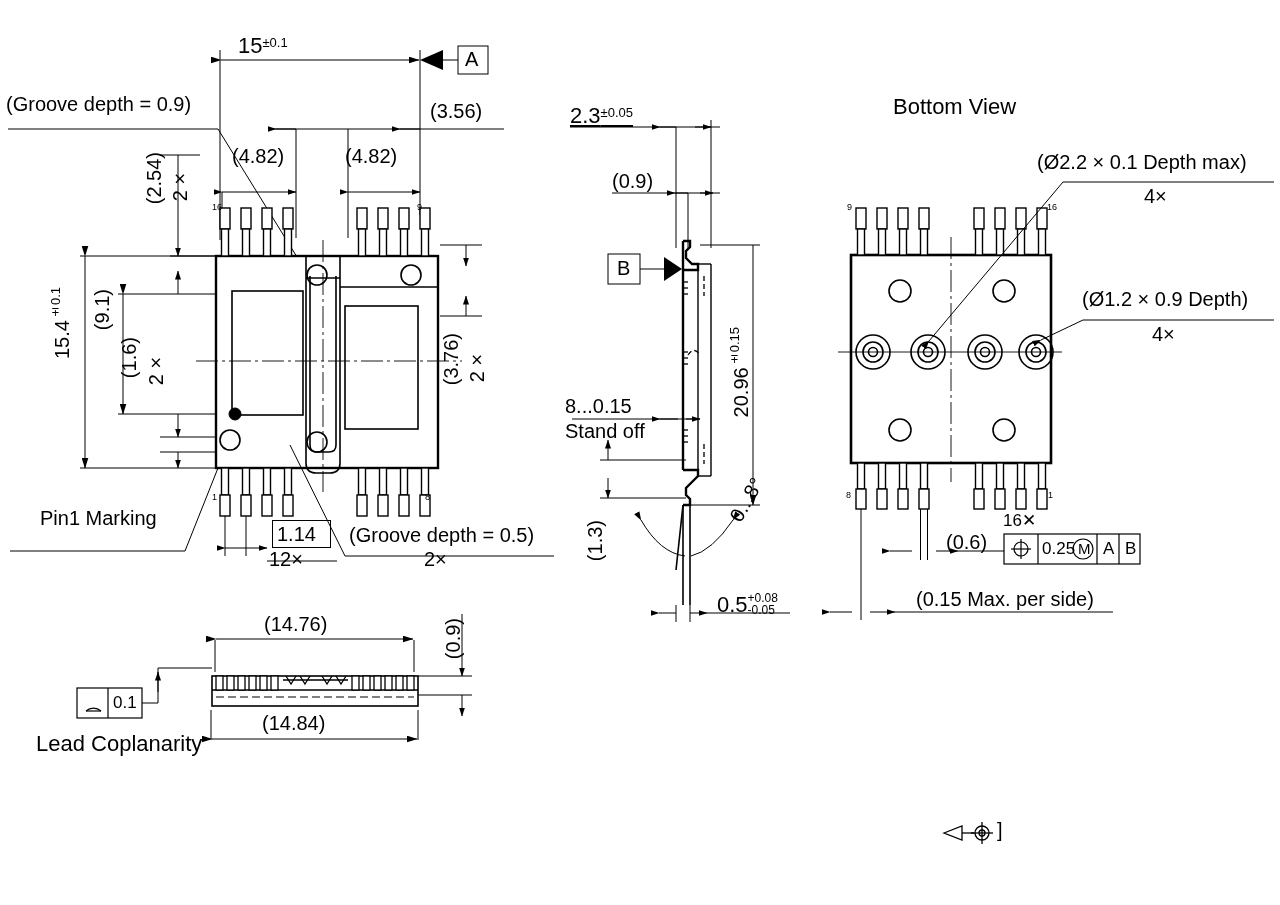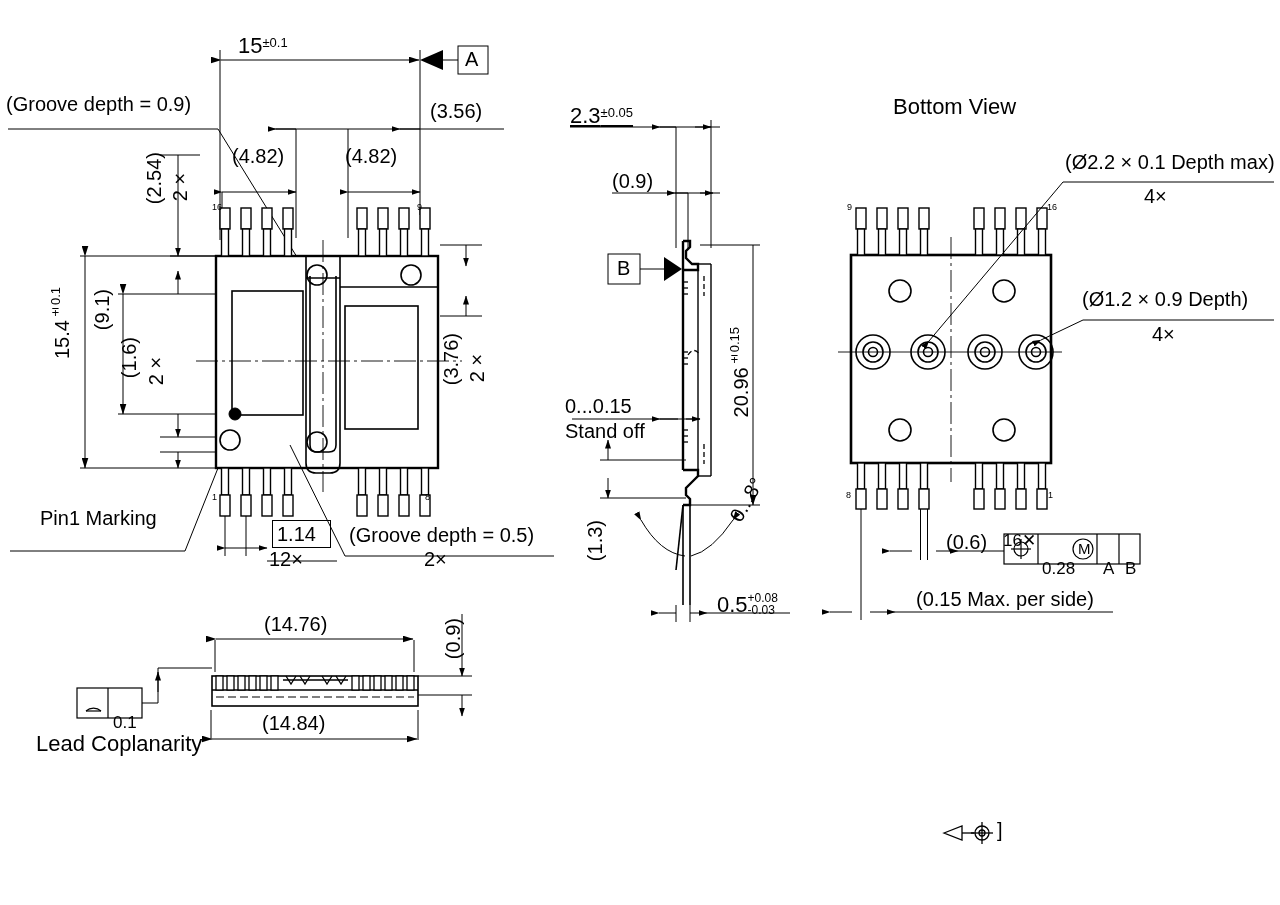--- a/index.html
+++ b/index.html
@@ -3,21 +3,21 @@
 <meta charset="utf-8">
 <style>
   html,body{margin:0;padding:0;background:#ffffff;}
   body{width:1280px;height:905px;position:relative;overflow:hidden;
        font-family:"Liberation Sans",sans-serif;color:#000;}
   #sheet{position:absolute;left:0;top:0;width:1280px;height:905px;}
   svg{position:absolute;left:0;top:0;}
   .lbl{position:absolute;white-space:nowrap;line-height:1;color:#000;}
   .t22{font-size:22px;}
   .t20{font-size:20px;}
-  .t17{font-size:17px;margin-top:20px;}
+  .t17{font-size:17px;}
   .t9{font-size:9px;}
   .vert{writing-mode:vertical-rl;transform:rotate(180deg);}
   .sup{font-size:13px;vertical-align:0.45em;}
   .frac{display:inline-block;vertical-align:-0.18em;font-size:12px;line-height:1.02;text-align:left;}
 </style>
 </head>
 <body>
 
 <div id="sheet">
 
@@ -571,40 +571,40 @@
 <div class="lbl t20" style="left:269px;top:549px;">12×</div>
 <div class="lbl t20" style="left:349px;top:525px;text-align:center;">(Groove depth = 0.5)</div>
 <div class="lbl t20" style="left:424px;top:549px;">2×</div>
 
 <div style="position:absolute;left:272px;top:520px;width:57px;height:26px;border:1.4px solid #000;"></div>
 
 <div class="lbl t22" style="left:570px;top:105px;text-decoration:underline;"><span>2.3</span><span class="sup">±0.05</span></div>
 <div class="lbl t20" style="left:612px;top:171px;">(0.9)</div>
 <div class="lbl t20" style="left:617px;top:258px;">B</div>
 <div class="lbl t20 vert" style="left:728px;top:327px;"><span>20.96</span><span class="sup">±0.15</span></div>
-<div class="lbl t20" style="left:565px;top:396px;">0...0.15</div>
+<div class="lbl t20" style="left:565px;top:396px;">8...0.15</div>
 <div class="lbl t20" style="left:565px;top:421px;">Stand off</div>
 <div class="lbl t20 vert" style="left:585px;top:520px;">(1.3)</div>
 <div class="lbl t20" style="left:726px;top:515px;transform:rotate(-60deg);transform-origin:0 0;">0...8°</div>
-<div class="lbl t22" style="left:717px;top:592px;"><span>0.5</span><span class="frac"><span style="display:block">+0.08</span><span style="display:block">-0.03</span></span></div>
+<div class="lbl t22" style="left:717px;top:592px;"><span>0.5</span><span class="frac"><span style="display:block">+0.08</span><span style="display:block">-0.05</span></span></div>
 
 <div class="lbl t22" style="left:893px;top:96px;">Bottom View</div>
-<div class="lbl t20" style="left:1037px;top:152px;margin-left:28px;">(Ø2.2 × 0.1 Depth max)</div>
+<div class="lbl t20" style="left:1037px;top:152px;">(Ø2.2 × 0.1 Depth max)</div>
 <div class="lbl t20" style="left:1144px;top:186px;">4×</div>
 <div class="lbl t20" style="left:1082px;top:289px;">(Ø1.2 × 0.9 Depth)</div>
 <div class="lbl t20" style="left:1152px;top:324px;">4×</div>
 
 <div class="lbl t9" style="left:847px;top:203px;">9</div>
 <div class="lbl t9" style="left:1047px;top:203px;">16</div>
 <div class="lbl t9" style="left:846px;top:491px;">8</div>
 <div class="lbl t9" style="left:1048px;top:491px;">1</div>
 
 <div class="lbl t20" style="left:946px;top:532px;">(0.6)</div>
 <div class="lbl t17" style="left:1003px;top:512px;">16✕</div>
-<div class="lbl t17" style="left:1042px;top:540px;">0.28</div>
+<div class="lbl t17" style="left:1042px;top:540px;">0.25</div>
 <div class="lbl t15" style="font-size:15px;left:1078px;top:541px;">M</div>
 <div class="lbl t17" style="left:1103px;top:540px;">A</div>
 <div class="lbl t17" style="left:1125px;top:540px;">B</div>
 <div class="lbl t20" style="left:916px;top:589px;">(0.15 Max. per side)</div>
 
 <div class="lbl t20" style="left:264px;top:614px;">(14.76)</div>
 <div class="lbl t20" style="left:262px;top:713px;">(14.84)</div>
 <div class="lbl t20 vert" style="left:443px;top:618px;">(0.9)</div>
 <div class="lbl t17" style="left:113px;top:694px;">0.1</div>
 <div class="lbl t22" style="left:36px;top:733px;">Lead Coplanarity</div>

